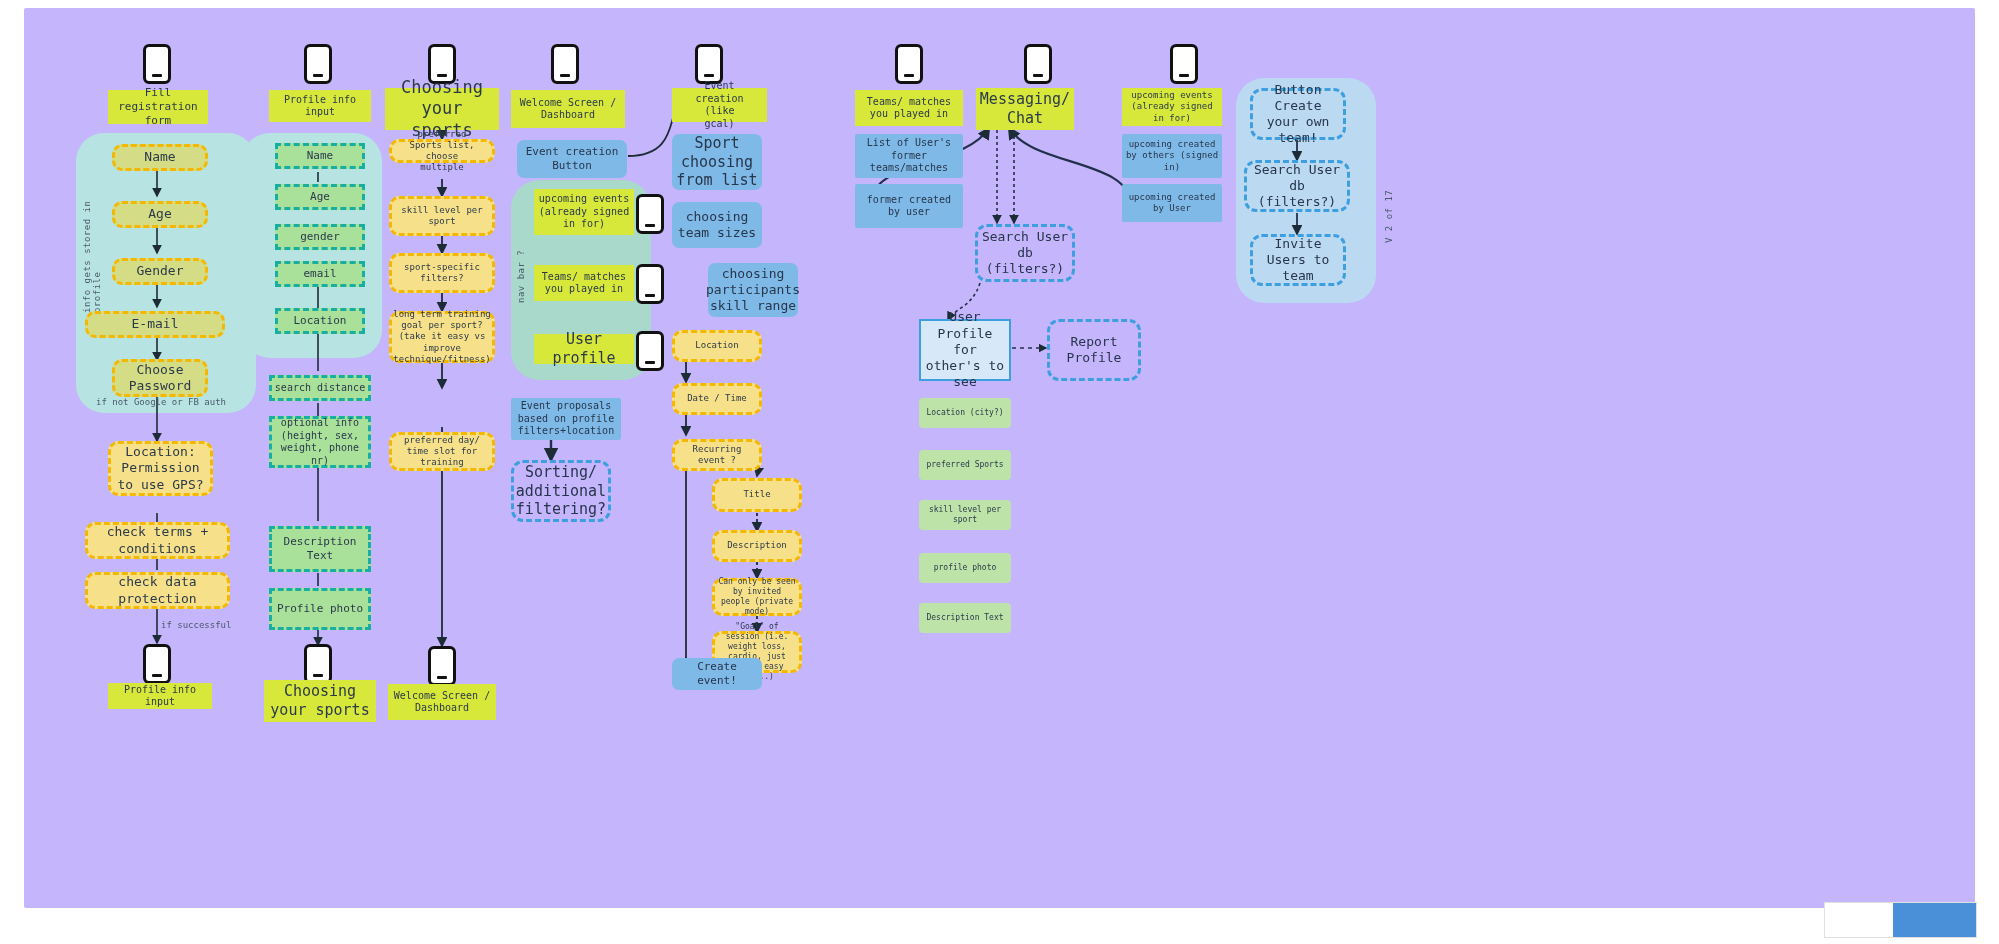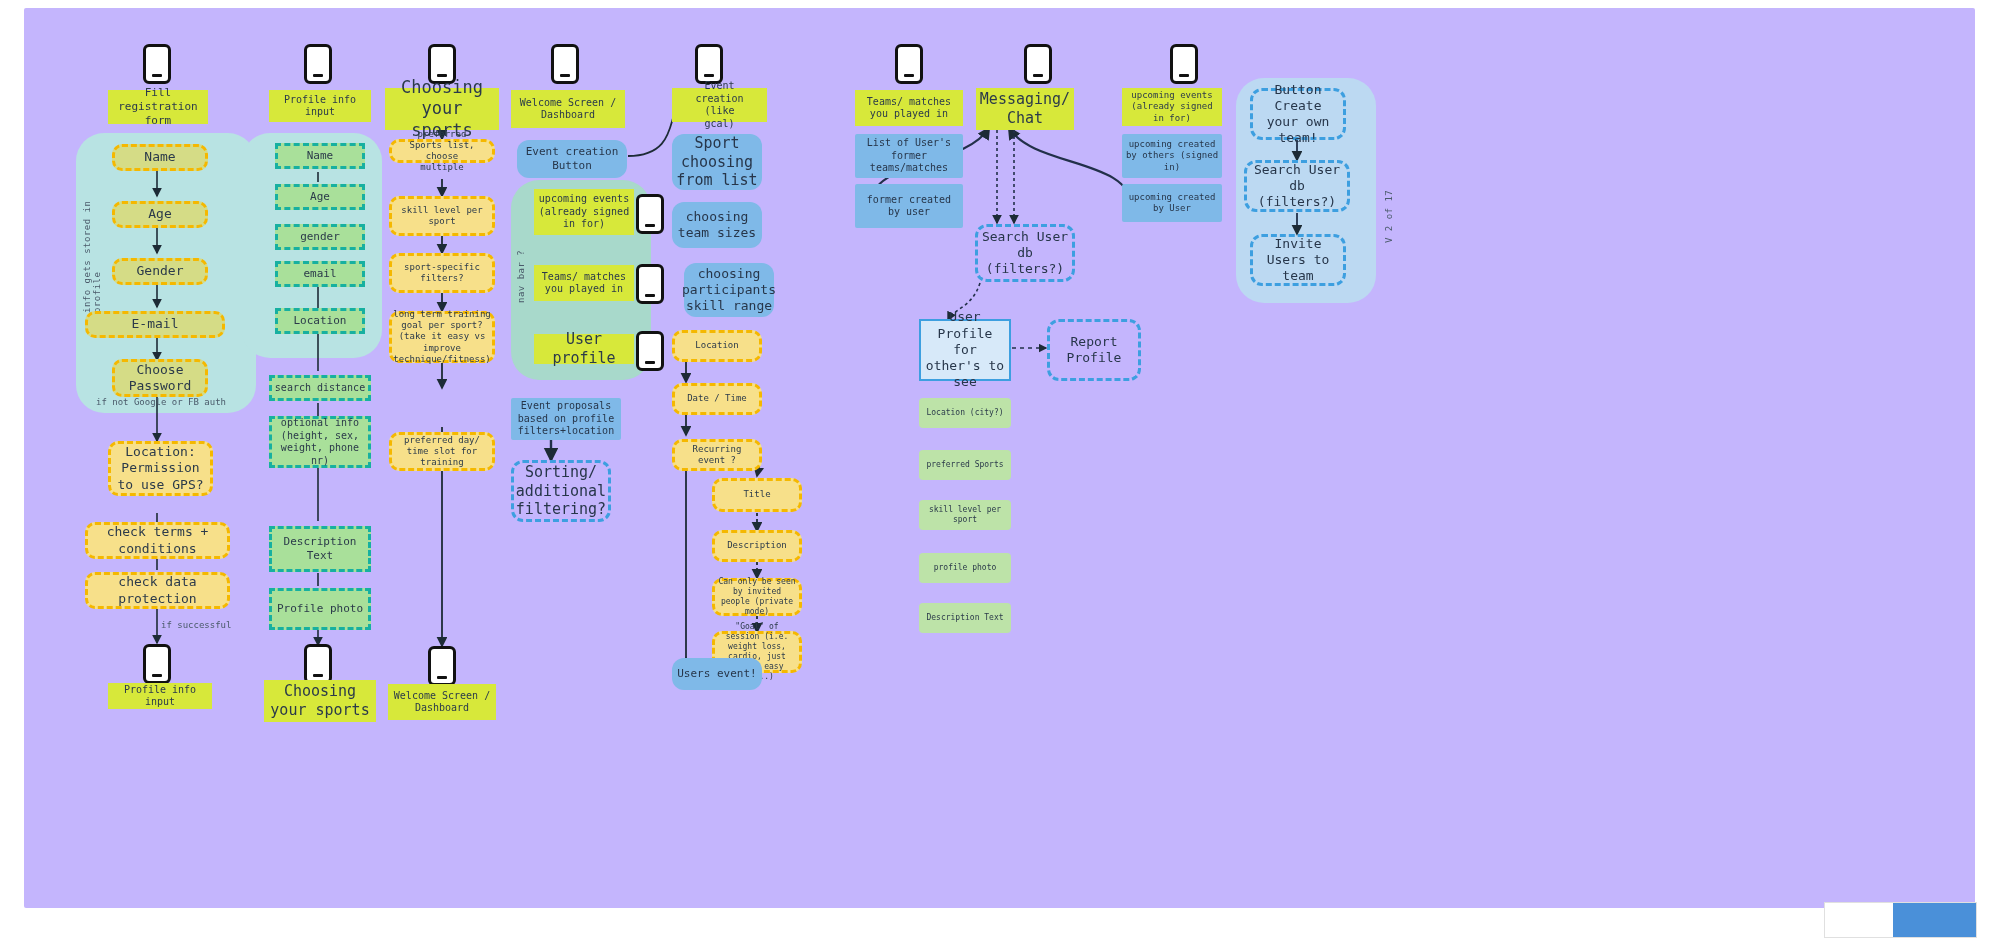--- a/index.html
+++ b/index.html
@@ -5,21 +5,21 @@
   html,body{margin:0;padding:0;background:#ffffff;}
   body{font-family:"DejaVu Sans Mono","Liberation Mono",monospace;}
   #canvas{position:relative;width:1999px;height:944px;background:#ffffff;overflow:hidden;}
   #board{position:absolute;left:24px;top:8px;width:1951px;height:900px;background:#c4b5fd;border-radius:2px;}
   .node{position:absolute;box-sizing:border-box;display:flex;align-items:center;justify-content:center;text-align:center;color:#2b3a4a;line-height:1.25;}
   
   .lime{background:#d7e83a;color:#2b3a4a;}
   .yellow-dash{background:#f7e08a;border:3px dashed #f5b800;border-radius:10px;}
   .yellow-dash-olive{background:#d5dc86;border:3px dashed #f5b800;border-radius:10px;}
   .green-dash{background:#a9e09a;border:3px dashed #17b0a0;}
-  .blue-solid{background:#7fb9e8;border-radius:12px;color:#27364a;}
+  .blue-solid{background:#7fb9e8;border-radius:7px;color:#27364a;}
   .blue-dash-clear{background:transparent;border:3px dashed #3d9fe0;border-radius:12px;color:#27364a;}
   .blue-box-outline{background:#d7e9f9;border:2px solid #3d9fe0;color:#27364a;}
   .green-soft{background:#bde3a8;border-radius:4px;color:#2b3a4a;}
   .grp-teal{position:absolute;background:#b8e3e3;border-radius:28px;}
   .grp-teal2{position:absolute;background:#a8d9cb;border-radius:28px;}
   .grp-blue{position:absolute;background:#bcd9f2;border-radius:28px;}
   .phone{position:absolute;width:28px;height:40px;border:3px solid #111;border-radius:6px;background:#fff;box-sizing:border-box;}
   .phone::after{content:"";position:absolute;left:50%;transform:translateX(-50%);bottom:4px;width:10px;height:3px;background:#111;border-radius:1px;}
   .vlabel{position:absolute;writing-mode:vertical-rl;transform:rotate(180deg);font-size:9px;color:#4a5a6a;letter-spacing:.5px;}
   .cap{position:absolute;font-size:9px;color:#4a5a6a;}
@@ -193,32 +193,32 @@
   <div class="phone" style="left:612px;top:323px;"></div>
 
   <div class="node blue-solid f10" style="left:487px;top:390px;width:110px;height:42px;border-radius:2px;padding:0 3px;">Event proposals based on profile filters+location</div>
   <div class="node blue-dash-clear f15" style="left:487px;top:452px;width:100px;height:62px;padding:0 3px;">Sorting/ additional filtering?</div>
 
   <div class="phone" style="left:671px;top:36px;"></div>
   <div class="node lime f10" style="left:648px;top:80px;width:95px;height:34px;padding:0 15px;">Event creation (like gcal)</div>
 
   <div class="node blue-solid f15" style="left:648px;top:126px;width:90px;height:56px;padding:0 3px;">Sport choosing from list</div>
   <div class="node blue-solid f13" style="left:648px;top:194px;width:90px;height:46px;padding:0 3px;">choosing team sizes</div>
-  <div class="node blue-solid f13" style="left:660px;top:255px;width:90px;height:54px;padding:0 12px;">choosing participants skill range</div>
+  <div class="node blue-solid f13" style="left:684px;top:255px;width:90px;height:54px;padding:0 12px;">choosing participants skill range</div>
 
   <div class="node yellow-dash f9" style="left:648px;top:322px;width:90px;height:32px;padding:0 3px;">Location</div>
   <div class="node yellow-dash f9" style="left:648px;top:375px;width:90px;height:32px;padding:0 3px;">Date / Time</div>
   <div class="node yellow-dash f9" style="left:648px;top:431px;width:90px;height:32px;padding:0 18px;">Recurring event ?</div>
 
   <div class="node yellow-dash f9" style="left:688px;top:470px;width:90px;height:34px;padding:0 3px;">Title</div>
   <div class="node yellow-dash f9" style="left:688px;top:522px;width:90px;height:32px;padding:0 3px;">Description</div>
   <div class="node yellow-dash f8" style="left:688px;top:570px;width:90px;height:38px;padding:0 3px;">Can only be seen by invited people (private mode)</div>
   <div class="node yellow-dash f8" style="left:688px;top:623px;width:90px;height:42px;padding:0 3px;">"Goal" of session (i.e. weight loss, cardio, just having easy time..)</div>
 
-  <div class="node blue-solid f11" style="left:648px;top:650px;width:90px;height:32px;padding:0 3px;">Users event!</div>
+  <div class="node blue-solid f11" style="left:648px;top:650px;width:90px;height:32px;padding:0 3px;">Create event!</div>
 
   <div class="phone" style="left:871px;top:36px;"></div>
   <div class="node lime f10" style="left:831px;top:82px;width:108px;height:36px;padding:0 3px;">Teams/ matches you played in</div>
   <div class="node blue-solid f10" style="left:831px;top:126px;width:108px;height:44px;border-radius:2px;padding:0 3px;">List of User's former teams/matches</div>
   <div class="node blue-solid f10" style="left:831px;top:176px;width:108px;height:44px;border-radius:2px;padding:0 3px;">former created by user</div>
 
   <div class="phone" style="left:1000px;top:36px;"></div>
   <div class="node lime f15" style="left:952px;top:80px;width:98px;height:42px;padding:0 3px;">Messaging/ Chat</div>
   <div class="node blue-dash-clear f13" style="left:951px;top:216px;width:100px;height:58px;padding:0 3px;">Search User db (filters?)</div>
   <div class="node blue-box-outline f13" style="left:895px;top:311px;width:92px;height:62px;padding:0 3px;">User Profile for other's to see</div>

